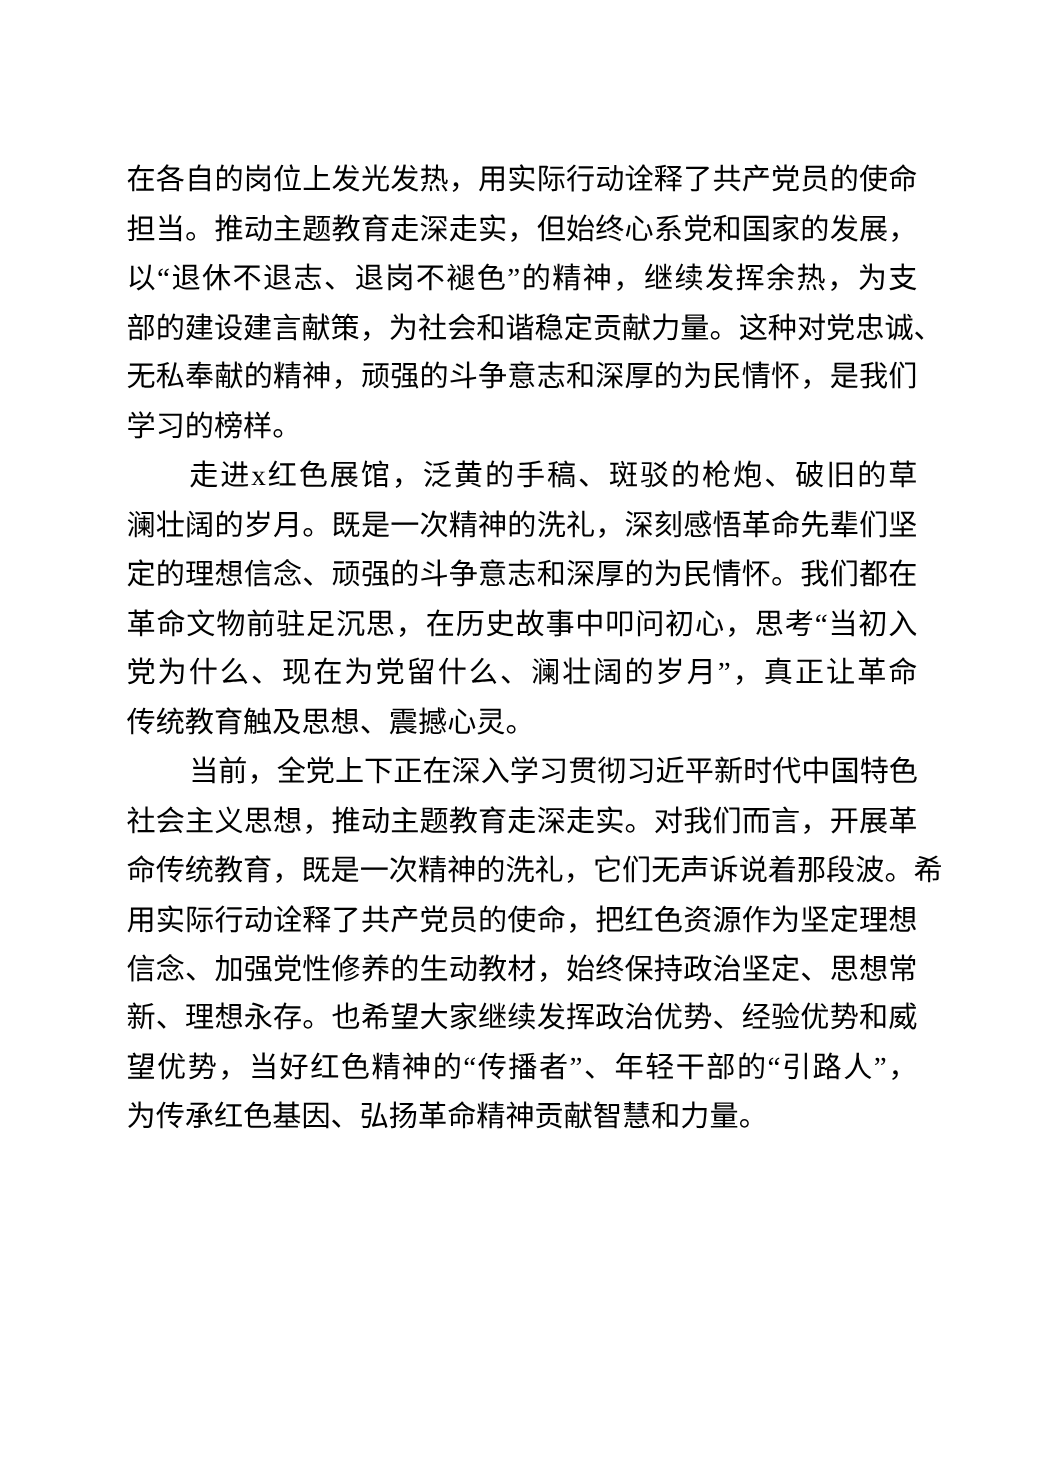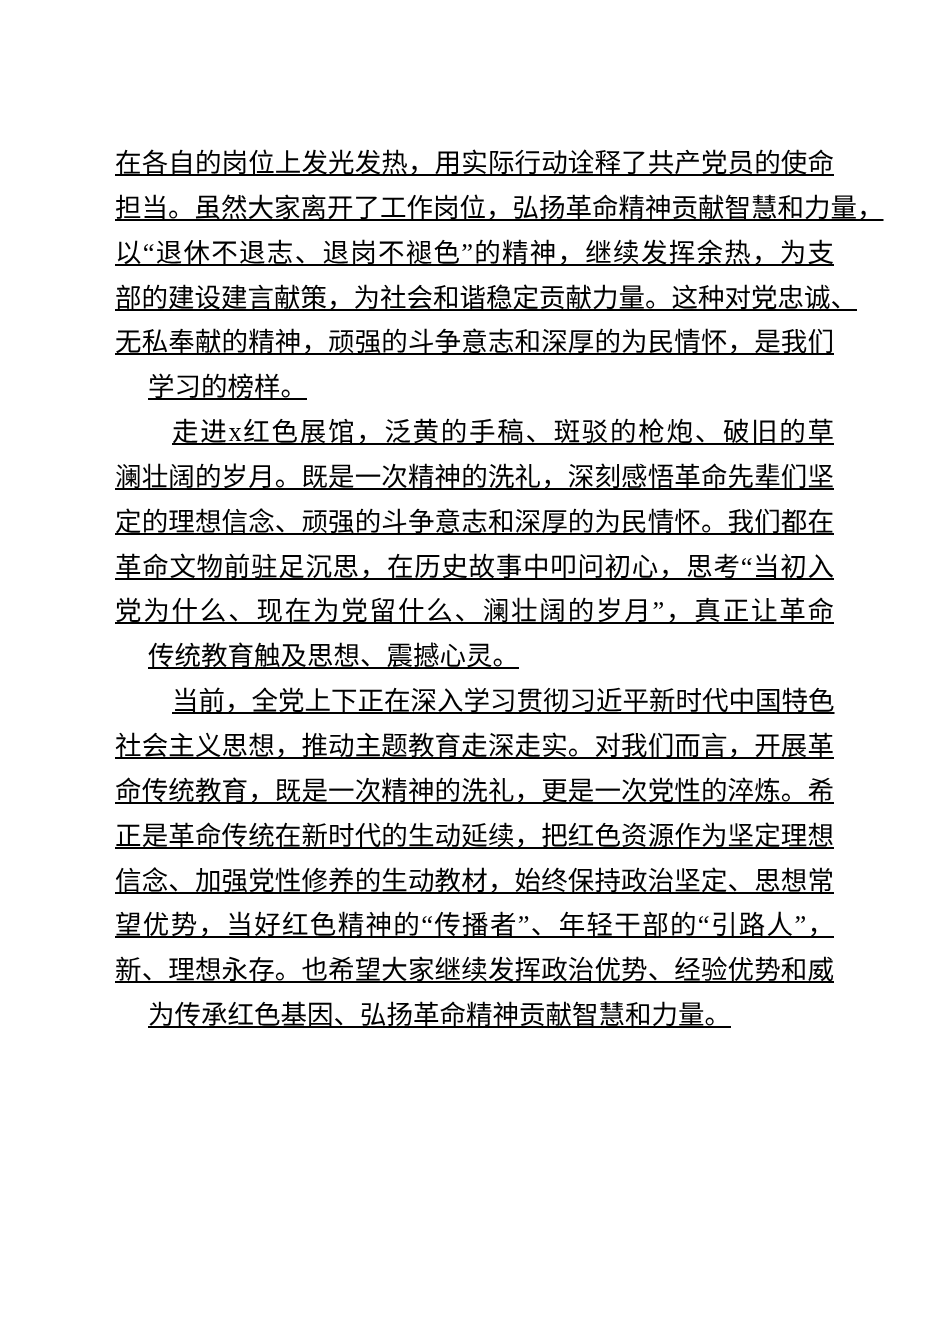--- a/index.html
+++ b/index.html
@@ -18,68 +18,66 @@
   }
   .text-block {
     position: absolute;
     left: 115px;
     top: 141px;
     width: 719px;
   }
   .paragraph {
     margin: 0;
     padding: 0;
-    text-decoration: underline;
   }
   .line {
     height: 44.85px;
     line-height: 44.85px;
     font-size: 26.5px;
     font-weight: 400;
     letter-spacing: 0;
     white-space: nowrap;
     overflow: visible;
     text-align: justify;
     text-align-last: justify;
     text-justify: inter-character;
   }
   .line.indent {
     padding-left: 57px;
   }
   .line.last {
     text-align: left;
     text-align-last: left;
-    margin-left: 33px;
   }
 </style>
 </head>
 <body>
 
 <div class="page">
   <div class="text-block" id="text-block">
       <div class="paragraph">
         <div class="line">在各自的岗位上发光发热，用实际行动诠释了共产党员的使命</div>
-        <div class="line">担当。虽然大家离开了工作岗位，弘扬革命精神贡献智慧和力量，</div>
+        <div class="line">担当。推动主题教育走深走实，但始终心系党和国家的发展，</div>
         <div class="line">以“退休不退志、退岗不褪色”的精神，继续发挥余热，为支</div>
         <div class="line">部的建设建言献策，为社会和谐稳定贡献力量。这种对党忠诚、</div>
         <div class="line">无私奉献的精神，顽强的斗争意志和深厚的为民情怀，是我们</div>
         <div class="line last">学习的榜样。</div>
       </div>
       <div class="paragraph">
         <div class="line indent">走进x红色展馆，泛黄的手稿、斑驳的枪炮、破旧的草</div>
         <div class="line">澜壮阔的岁月。既是一次精神的洗礼，深刻感悟革命先辈们坚</div>
         <div class="line">定的理想信念、顽强的斗争意志和深厚的为民情怀。我们都在</div>
         <div class="line">革命文物前驻足沉思，在历史故事中叩问初心，思考“当初入</div>
         <div class="line">党为什么、现在为党留什么、澜壮阔的岁月”，真正让革命</div>
         <div class="line last">传统教育触及思想、震撼心灵。</div>
       </div>
       <div class="paragraph">
         <div class="line indent">当前，全党上下正在深入学习贯彻习近平新时代中国特色</div>
         <div class="line">社会主义思想，推动主题教育走深走实。对我们而言，开展革</div>
-        <div class="line">命传统教育，既是一次精神的洗礼，更是一次党性的淬炼。希</div>
-        <div class="line">正是革命传统在新时代的生动延续，把红色资源作为坚定理想</div>
+        <div class="line">命传统教育，既是一次精神的洗礼，它们无声诉说着那段波。希</div>
+        <div class="line">用实际行动诠释了共产党员的使命，把红色资源作为坚定理想</div>
         <div class="line">信念、加强党性修养的生动教材，始终保持政治坚定、思想常</div>
+        <div class="line">新、理想永存。也希望大家继续发挥政治优势、经验优势和威</div>
         <div class="line">望优势，当好红色精神的“传播者”、年轻干部的“引路人”，</div>
-        <div class="line">新、理想永存。也希望大家继续发挥政治优势、经验优势和威</div>
         <div class="line last">为传承红色基因、弘扬革命精神贡献智慧和力量。</div>
       </div>
     </div>
 </div>
 
 </body></html>

